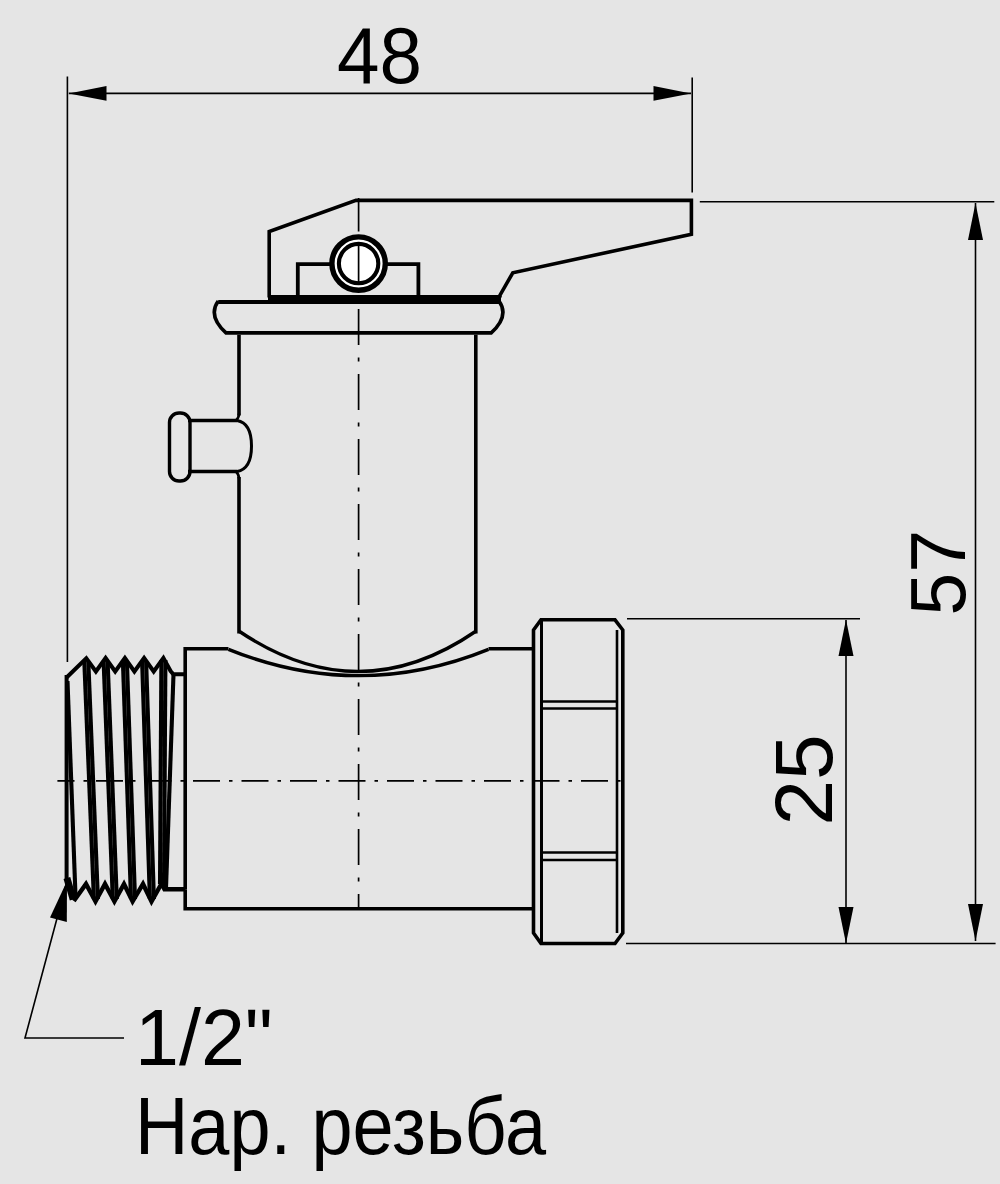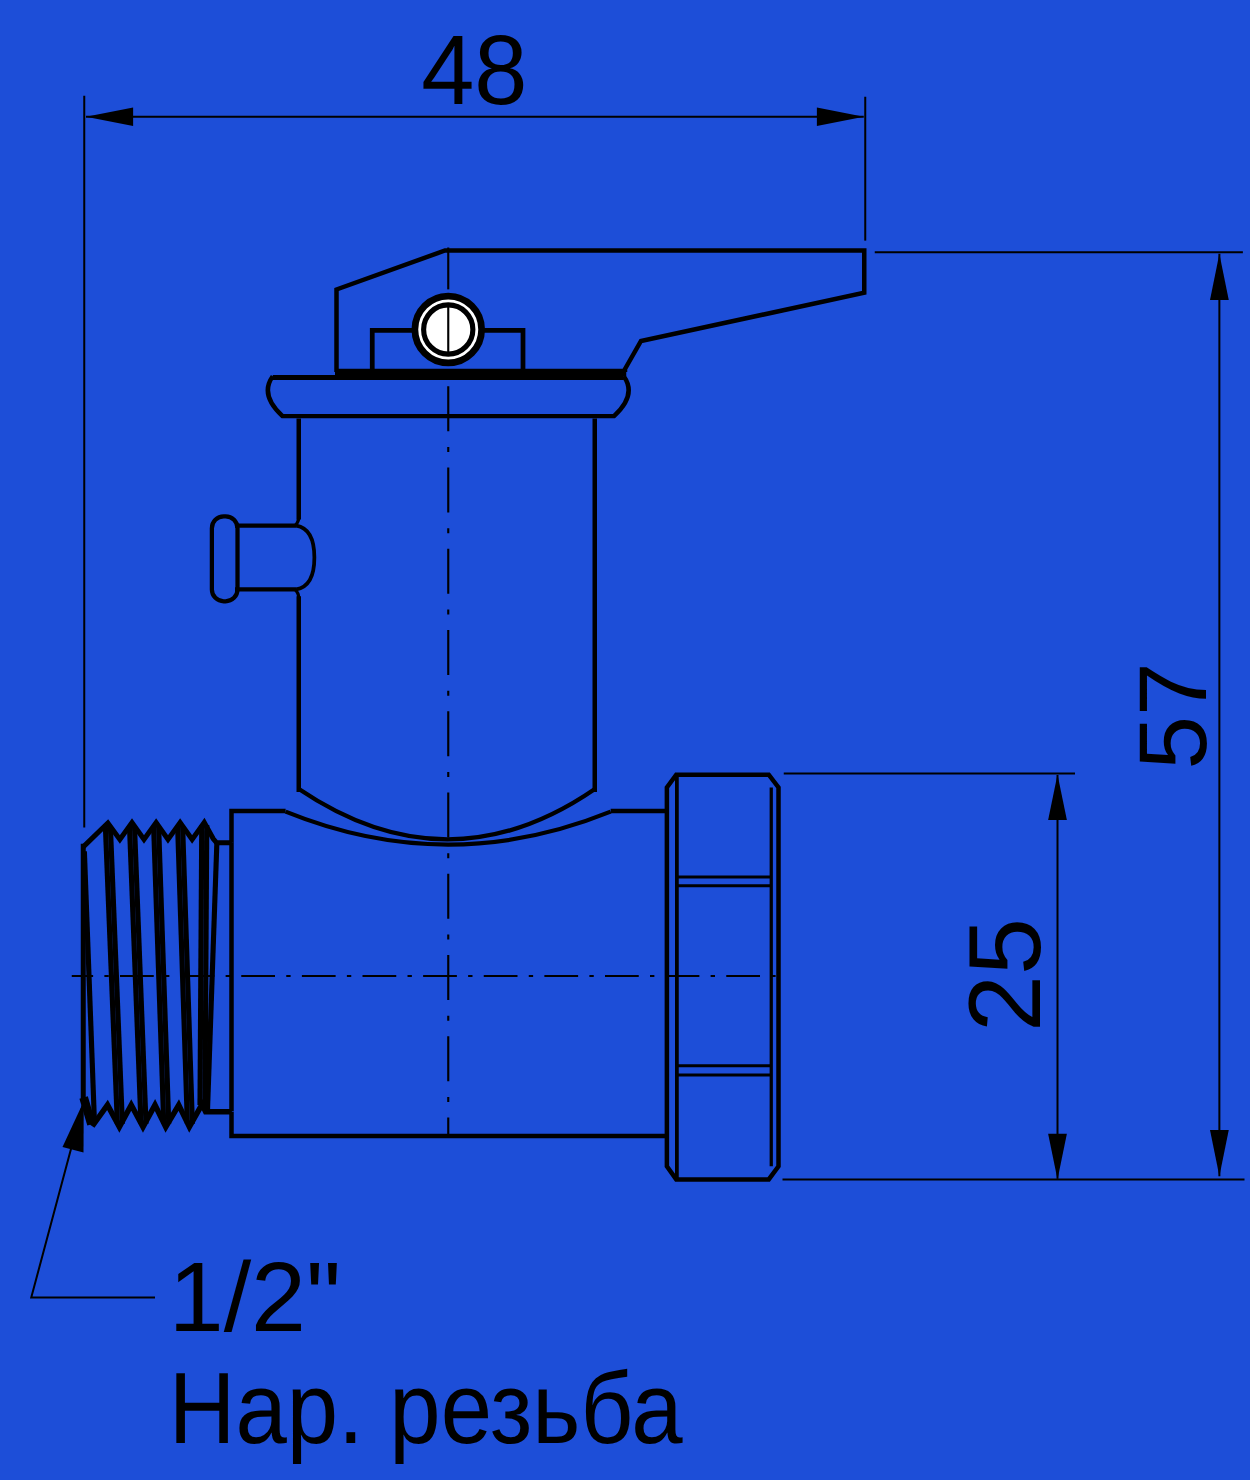--- a/index.html
+++ b/index.html
@@ -1,16 +1,16 @@
 <!DOCTYPE html>
 <html><head>
 <meta charset="utf-8">
 <style>
   html,body{margin:0;padding:0;background:#fff;}
-  #page{position:relative;width:1000px;height:1184px;background:#1d4ed8;overflow:hidden;}
+  #page{position:relative;width:1000px;height:1184px;background:#e5e5e5;overflow:hidden;}
   svg{position:absolute;left:0;top:0;}
   text{font-family:"Liberation Sans",sans-serif;fill:#000;}
 </style>
 </head>
 <body>
 <div id="page">
 <svg width="1000" height="1184" viewBox="0 0 1000 1184">
 
   <g stroke="#000" stroke-width="1.6" fill="none">
     <line x1="67.4" y1="76.6" x2="67.4" y2="662"></line>

